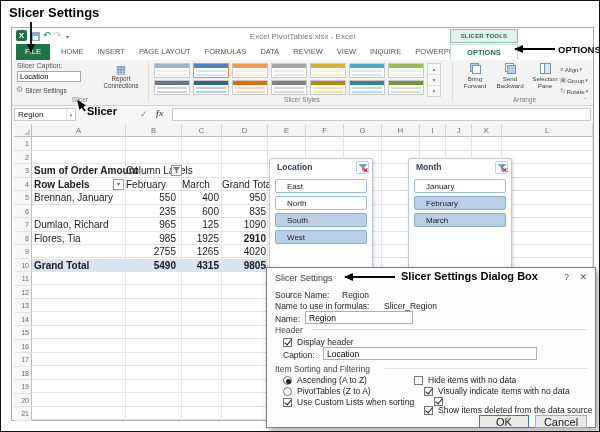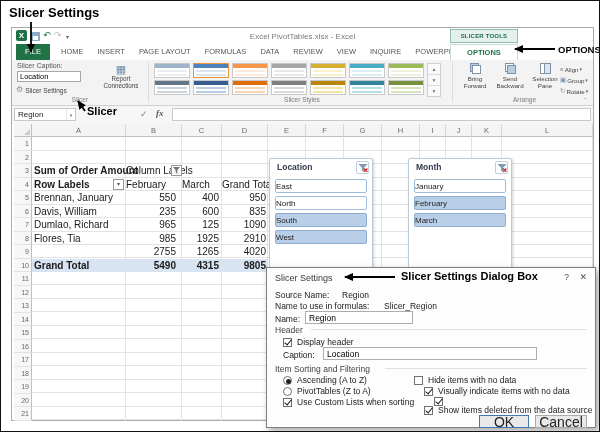--- a/index.html
+++ b/index.html
@@ -77,36 +77,36 @@
   .pcell.num{text-align:right}
   .gtbg{position:absolute;z-index:1}
   .fbtn{position:absolute;width:11px;height:11px;border:1px solid #9a9a9a;background:#fff;font-size:6px;line-height:9px;text-align:center;color:#555;z-index:3}
   .funnel{display:inline-block;width:7px;height:7px;margin-top:1px;background:#777;clip-path:polygon(0 0,100% 0,62% 45%,62% 100%,38% 78%,38% 45%)}
 
   
   .slicer{position:absolute;background:#fff;border:1px solid #bdcbdb;border-radius:2px;box-shadow:1px 1px 3px rgba(0,0,0,.18);z-index:10}
   .sl-title{position:absolute;left:7px;top:3px;font-size:8.5px;font-weight:bold;color:#333c4d}
   .sl-filter{position:absolute;right:3px;top:2px;width:13px;height:13px;border:1px solid #c0cfdf;border-radius:2px;background:#fff;display:flex;align-items:center;justify-content:center}
   .sl-items{position:absolute;left:5px;right:5px;top:20px}
-  .sl-item{height:14px;line-height:13px;margin-bottom:3px;border:1px solid #9fbdda;border-radius:2px;background:#fff;font-size:8px;padding-left:0;color:#222}
+  .sl-item{height:14px;line-height:13px;margin-bottom:3px;border:1px solid #9fbdda;border-radius:2px;background:#fff;font-size:8px;padding-left:11px;color:#222}
   .sl-sel{background:#b9cfe7;border-color:#8cacd0}
 
   
   .dialog{position:absolute;left:265px;top:266px;width:330px;height:161px;background:#fdfdfd;border:1px solid #808080;box-shadow:3px 3px 7px rgba(0,0,0,.35);z-index:20}
   .dlg-title{position:absolute;left:8px;top:5px;font-size:9px;color:#3a3a3a}
   .dlg-x{position:absolute;top:4px;font-size:9px;color:#555}
   .dlabel{position:absolute;font-size:8.5px;color:#222;white-space:nowrap}
   .dsect{color:#444}
   .sline{position:absolute;height:1px;background:#e0e0e0}
   .dinput{position:absolute;height:13px;border:1px solid #abadb3;background:#fff;font-size:8.5px;padding:0 3px;font-family:inherit}
   .cb{position:absolute;width:9px;height:9px;border:1px solid #707070;background:#fff}
   .cb.checked::after{content:"";position:absolute;left:2px;top:-1px;width:3px;height:6px;border-right:1.6px solid #1a1a1a;border-bottom:1.6px solid #1a1a1a;transform:rotate(40deg)}
   .rad{position:absolute;width:9px;height:9px;border:1px solid #707070;border-radius:50%;background:#fff}
   .rad.selected::after{content:"";position:absolute;left:2px;top:2px;width:5px;height:5px;border-radius:50%;background:#222}
-  .dbtn{position:absolute;height:13px;background:#e9e9e9;border:1px solid #ababab;font-size:14px;text-align:center;line-height:12px;color:#222}
+  .dbtn{position:absolute;height:13px;background:#e9e9e9;border:1px solid #ababab;font-size:11px;text-align:center;line-height:12px;color:#222}
   .dbtn.default{border-color:#3d7bb5}
 </style>
 </head>
 <body>
 
 <div class="screen">
 
   <div class="anno" style="left:8px;top:4px;font-size:13px">Slicer Settings</div>
 
   <div class="window">
@@ -320,32 +320,31 @@
         <div class="fbtn" style="left:139px;top:28px"><span class="funnel"></span></div>
         <div class="pcell bold" style="left:2px;top:40.5px;width:70px">Row Labels</div>
         <div class="fbtn" style="left:81px;top:42px">▾</div>
         <div class="pcell" style="left:94px;top:40.5px;width:50px">February</div>
         <div class="pcell" style="left:150px;top:40.5px;width:37px">March</div>
         <div class="pcell" style="left:190px;top:40.5px;width:44px">Grand Total</div>
       <div class="pcell " style="left: 2px; top: 54px; width: 90px;">Brennan, January</div>
           <div class="pcell num" style="left: 94px; top: 54px; width: 50px;">550</div>
           <div class="pcell num" style="left: 150px; top: 54px; width: 37px;">400</div>
           <div class="pcell num" style="left: 190px; top: 54px; width: 44px;">950</div>
-          <div class="pcell " style="left: 2px; top: 67.5px; width: 90px;">Davis, William</div>
           <div class="pcell num" style="left: 94px; top: 67.5px; width: 50px;">235</div>
           <div class="pcell num" style="left: 150px; top: 67.5px; width: 37px;">600</div>
           <div class="pcell num" style="left: 190px; top: 67.5px; width: 44px;">835</div>
           <div class="pcell " style="left: 2px; top: 81px; width: 90px;">Dumlao, Richard</div>
           <div class="pcell num" style="left: 94px; top: 81px; width: 50px;">965</div>
           <div class="pcell num" style="left: 150px; top: 81px; width: 37px;">125</div>
           <div class="pcell num" style="left: 190px; top: 81px; width: 44px;">1090</div>
           <div class="pcell " style="left: 2px; top: 94.5px; width: 90px;">Flores, Tia</div>
           <div class="pcell num" style="left: 94px; top: 94.5px; width: 50px;">985</div>
           <div class="pcell num" style="left: 150px; top: 94.5px; width: 37px; text-align: right;">1925</div>
-          <div class="pcell num" style="left: 190px; top: 94.5px; width: 44px;">2910</div>
+          <div class="pcell num" style="left: 190px; top: 94.5px; width: 44px; font-weight: bold;">2910</div>
           <div class="pcell num" style="left: 94px; top: 108px; width: 50px;">2755</div>
           <div class="pcell num" style="left: 150px; top: 108px; width: 37px;">1265</div>
           <div class="pcell num" style="left: 190px; top: 108px; width: 44px;">4020</div>
           <div class="gtbg" style="left: 0px; top: 121.5px; width: 236px; height: 13.5px; background: rgb(217, 228, 242);"></div>
           <div class="pcell bold" style="left: 2px; top: 121.5px; width: 90px;">Grand Total</div>
           <div class="pcell num bold" style="left: 94px; top: 121.5px; width: 50px;">5490</div>
           <div class="pcell num bold" style="left: 150px; top: 121.5px; width: 37px;">4315</div>
           <div class="pcell num bold" style="left: 190px; top: 121.5px; width: 44px;">9805</div>
         </div>
     <div class="vline" style="left: 93px;"></div>

